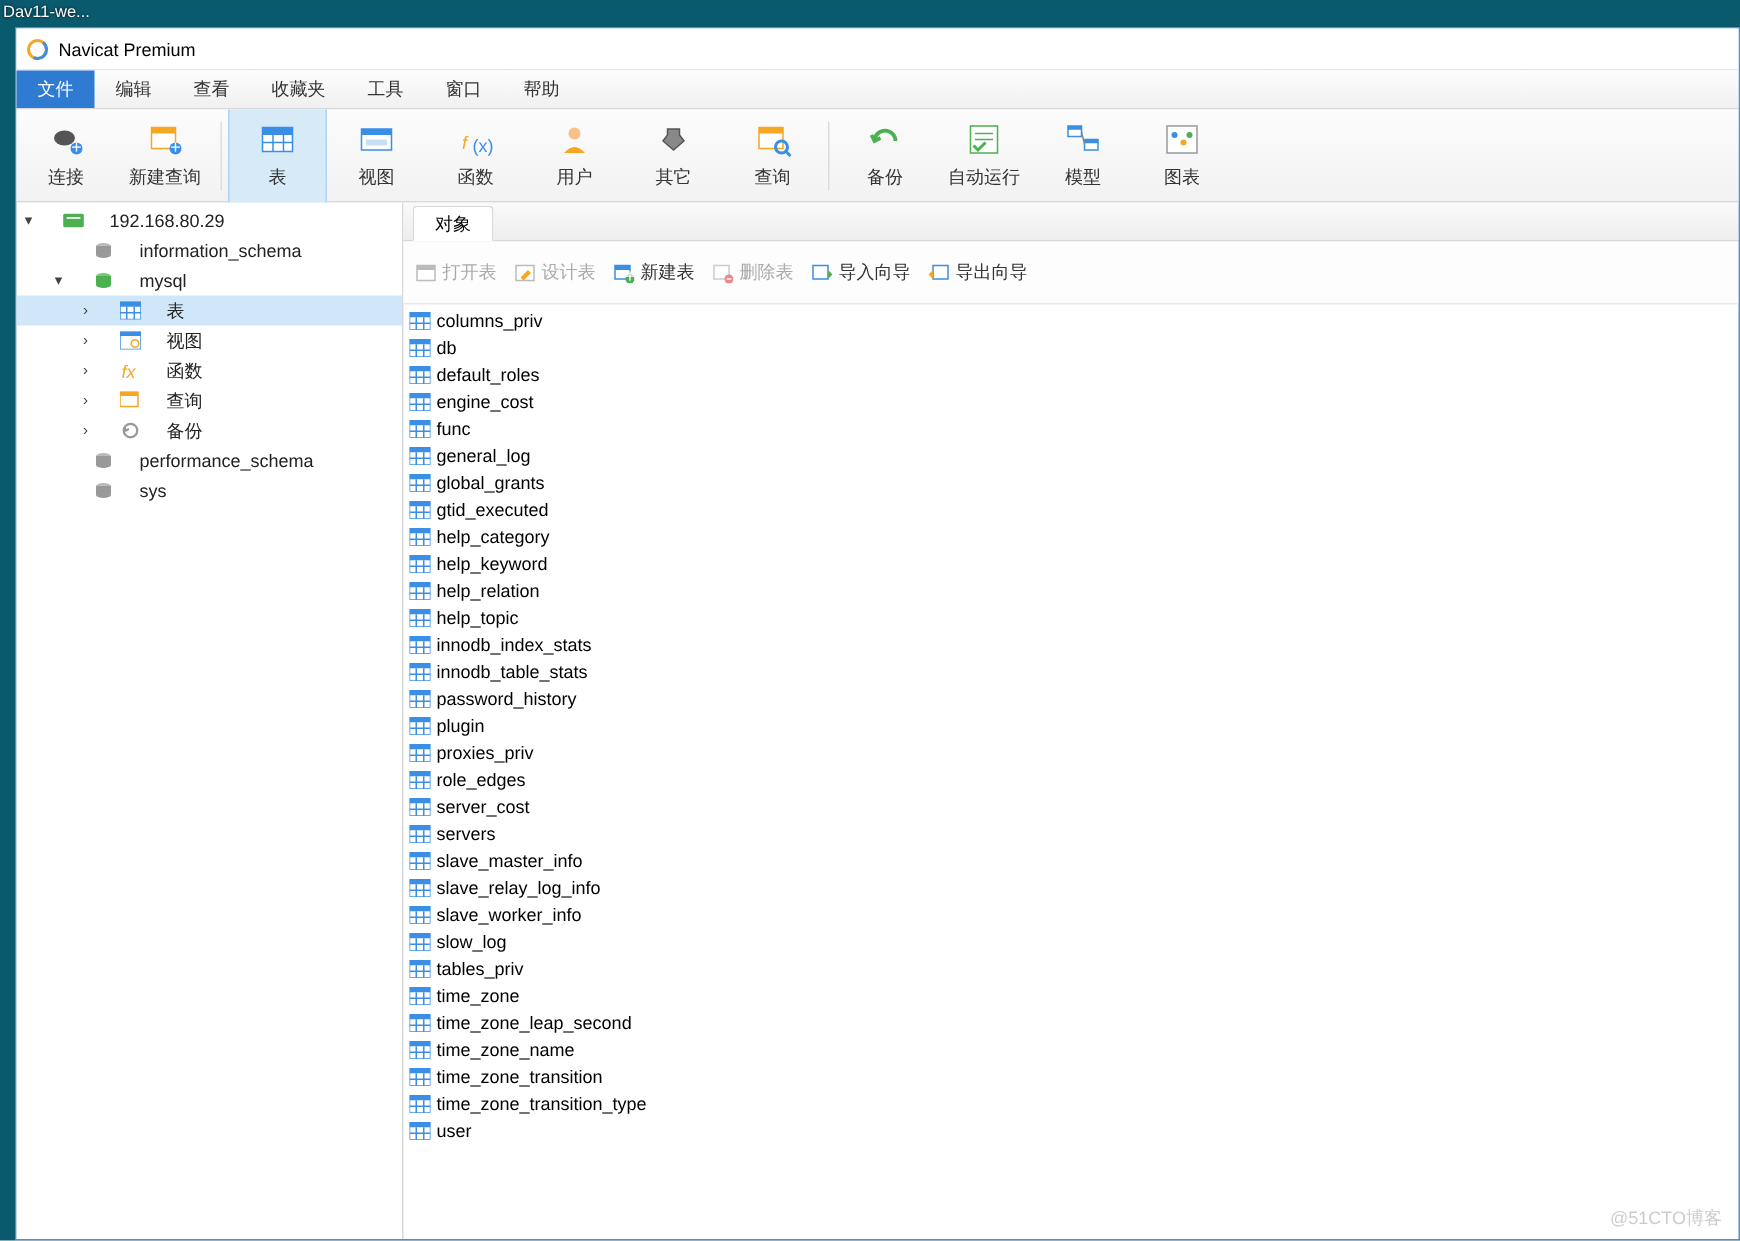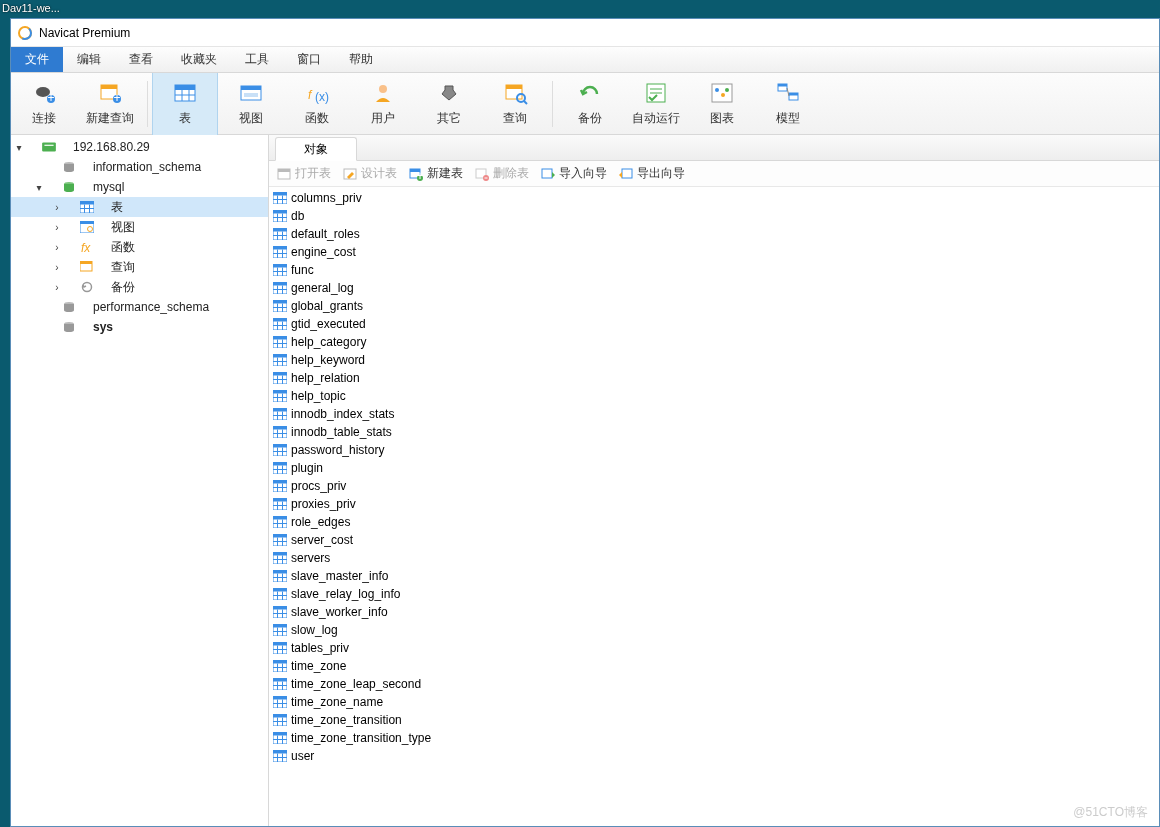--- a/index.html
+++ b/index.html
@@ -18,22 +18,22 @@
 .tbtn .tlabel { font-size: 12px; color: #333; }
 .body-area { flex: 1; display: flex; overflow: hidden; }
 .sidebar { width: 258px; border-right: 1px solid #d8d8d8; background: #fff; overflow: auto; padding-top: 2px; }
 .tree-row { height: 20px; display: flex; align-items: center; padding-left: 4px; white-space: nowrap; cursor: default; }
 .tree-row.selected { background: #d0e7fa; }
 .tree-arrow { width: 12px; text-align: center; color: #444; font-size: 10px; }
 .tree-icon { width: 16px; height: 14px; margin: 0 16px; display:flex; align-items:center; justify-content:center;}
 .tree-label { color: #222; }
 .main { flex: 1; display: flex; flex-direction: column; }
 .tabbar { height: 26px; background: linear-gradient(#fafafa,#eee); border-bottom: 1px solid #d8d8d8; display: flex; align-items: flex-end; padding-left: 6px; }
-.tab { height: 24px; padding: 0 28px; background: #fff; border: 1px solid #d8d8d8; border-bottom: 1px solid #fff; border-radius: 3px 3px 0 0; display: flex; align-items: center; margin-bottom: -1px; }
-.action-bar { height: 26px; border-bottom: 1px solid #e8e8e8; display: flex; align-items: center; gap: 12px; padding: 0 8px; background: #fdfdfd; }
+.tab { height: 24px; padding: 0 14px; background: #fff; border: 1px solid #d8d8d8; border-bottom: 1px solid #fff; border-radius: 3px 3px 0 0; display: flex; align-items: center; margin-bottom: -1px; }
+.action-bar { height: 42px; border-bottom: 1px solid #e8e8e8; display: flex; align-items: center; gap: 12px; padding: 0 8px; background: #fdfdfd; }
 .abtn { display: flex; align-items: center; gap: 4px; color: #333; }
 .abtn.disabled { color: #aaa; }
 .abtn .aicon { width: 14px; height: 14px; display:flex;align-items:center;justify-content:center;}
 .table-list { flex: 1; overflow: auto; padding: 2px 4px; }
 .list-row { height: 18px; display: flex; align-items: center; gap: 4px; cursor: default; }
 .list-row .licon { width: 14px; height: 12px; }
 .watermark { position: absolute; right: 12px; bottom: 6px; color: #ccc; font-size: 12px; }
 svg { display:block; }
 </style>
 </head>
@@ -161,39 +161,39 @@
             <line x1="7" y1="9" x2="19" y2="9" stroke="#4caf50"></line>
             <line x1="7" y1="13" x2="19" y2="13" stroke="#4caf50"></line>
             <polyline points="6,17 9,20 14,15" fill="none" stroke="#4caf50" stroke-width="2"></polyline>
           </svg>
         </span>
         <span class="tlabel">自动运行</span>
       </div>
       <div class="tbtn">
         <span class="ticon">
           <svg width="26" height="26" viewBox="0 0 26 26">
-            <rect x="3" y="4" width="20" height="18" fill="#fff" stroke="#999"></rect>
-            <circle cx="8" cy="10" r="2" fill="#3a8ee6"></circle>
-            <circle cx="14" cy="15" r="2" fill="#f5a623"></circle>
-            <circle cx="18" cy="10" r="2" fill="#4caf50"></circle>
-          </svg>
-        </span>
-        <span class="tlabel">图表</span>
-      </div>
-      <div class="tbtn">
-        <span class="ticon">
-          <svg width="26" height="26" viewBox="0 0 26 26">
             <rect x="3" y="4" width="9" height="7" fill="#fff" stroke="#3a8ee6"></rect>
             <rect x="3" y="4" width="9" height="2.5" fill="#3a8ee6"></rect>
             <rect x="14" y="13" width="9" height="7" fill="#fff" stroke="#3a8ee6"></rect>
             <rect x="14" y="13" width="9" height="2.5" fill="#3a8ee6"></rect>
             <line x1="12" y1="8" x2="14" y2="16" stroke="#888"></line>
           </svg>
         </span>
         <span class="tlabel">模型</span>
+      </div>
+      <div class="tbtn">
+        <span class="ticon">
+          <svg width="26" height="26" viewBox="0 0 26 26">
+            <rect x="3" y="4" width="20" height="18" fill="#fff" stroke="#999"></rect>
+            <circle cx="8" cy="10" r="2" fill="#3a8ee6"></circle>
+            <circle cx="14" cy="15" r="2" fill="#f5a623"></circle>
+            <circle cx="18" cy="10" r="2" fill="#4caf50"></circle>
+          </svg>
+        </span>
+        <span class="tlabel">图表</span>
       </div>
     </div>
 
   <div class="body-area">
     <div class="sidebar">
       <div class="tree-row" style="padding-left:2px">
         <span class="tree-arrow">▾</span>
         <span class="tree-icon">
             <svg viewBox="0 0 14 14">
               <rect x="1" y="3" width="12" height="8" rx="1" fill="#4caf50"></rect>
@@ -279,21 +279,21 @@
           <div class="tree-row" style="padding-left: 22px;">
             <span class="tree-arrow"></span>
             <span class="tree-icon">
               <svg width="14" height="14" viewBox="0 0 14 14">
                 <ellipse cx="7" cy="4" rx="5" ry="2" fill="#bbb"></ellipse>
                 <path d="M2 4 L2 10 A5 2 0 0 0 12 10 L12 4" fill="#999"></path>
               </svg>
             </span>
             <span class="tree-label">performance_schema</span>
           </div>
-          <div class="tree-row" style="padding-left: 22px; font-weight: bold;">
+          <div class="tree-row" style="padding-left: 22px;">
             <span class="tree-arrow"></span>
             <span class="tree-icon">
               <svg width="14" height="14" viewBox="0 0 14 14">
                 <ellipse cx="7" cy="4" rx="5" ry="2" fill="#bbb"></ellipse>
                 <path d="M2 4 L2 10 A5 2 0 0 0 12 10 L12 4" fill="#999"></path>
               </svg>
             </span>
             <span class="tree-label">sys</span>
           </div>
         </div>
@@ -560,32 +560,20 @@
           <div class="list-row">
             <span class="licon">
               <svg width="14" height="12" viewBox="0 0 14 12">
                 <rect x="0" y="0" width="14" height="12" fill="#fff" stroke="#3a8ee6"></rect>
                 <rect x="0" y="0" width="14" height="3.5" fill="#3a8ee6"></rect>
                 <line x1="0" y1="7.5" x2="14" y2="7.5" stroke="#3a8ee6"></line>
                 <line x1="4.5" y1="3.5" x2="4.5" y2="12" stroke="#3a8ee6"></line>
                 <line x1="9.5" y1="3.5" x2="9.5" y2="12" stroke="#3a8ee6"></line>
               </svg>
             </span>
-            <span>procs_priv</span>
-          </div>
-          <div class="list-row">
-            <span class="licon">
-              <svg width="14" height="12" viewBox="0 0 14 12">
-                <rect x="0" y="0" width="14" height="12" fill="#fff" stroke="#3a8ee6"></rect>
-                <rect x="0" y="0" width="14" height="3.5" fill="#3a8ee6"></rect>
-                <line x1="0" y1="7.5" x2="14" y2="7.5" stroke="#3a8ee6"></line>
-                <line x1="4.5" y1="3.5" x2="4.5" y2="12" stroke="#3a8ee6"></line>
-                <line x1="9.5" y1="3.5" x2="9.5" y2="12" stroke="#3a8ee6"></line>
-              </svg>
-            </span>
             <span>proxies_priv</span>
           </div>
           <div class="list-row">
             <span class="licon">
               <svg width="14" height="12" viewBox="0 0 14 12">
                 <rect x="0" y="0" width="14" height="12" fill="#fff" stroke="#3a8ee6"></rect>
                 <rect x="0" y="0" width="14" height="3.5" fill="#3a8ee6"></rect>
                 <line x1="0" y1="7.5" x2="14" y2="7.5" stroke="#3a8ee6"></line>
                 <line x1="4.5" y1="3.5" x2="4.5" y2="12" stroke="#3a8ee6"></line>
                 <line x1="9.5" y1="3.5" x2="9.5" y2="12" stroke="#3a8ee6"></line>

